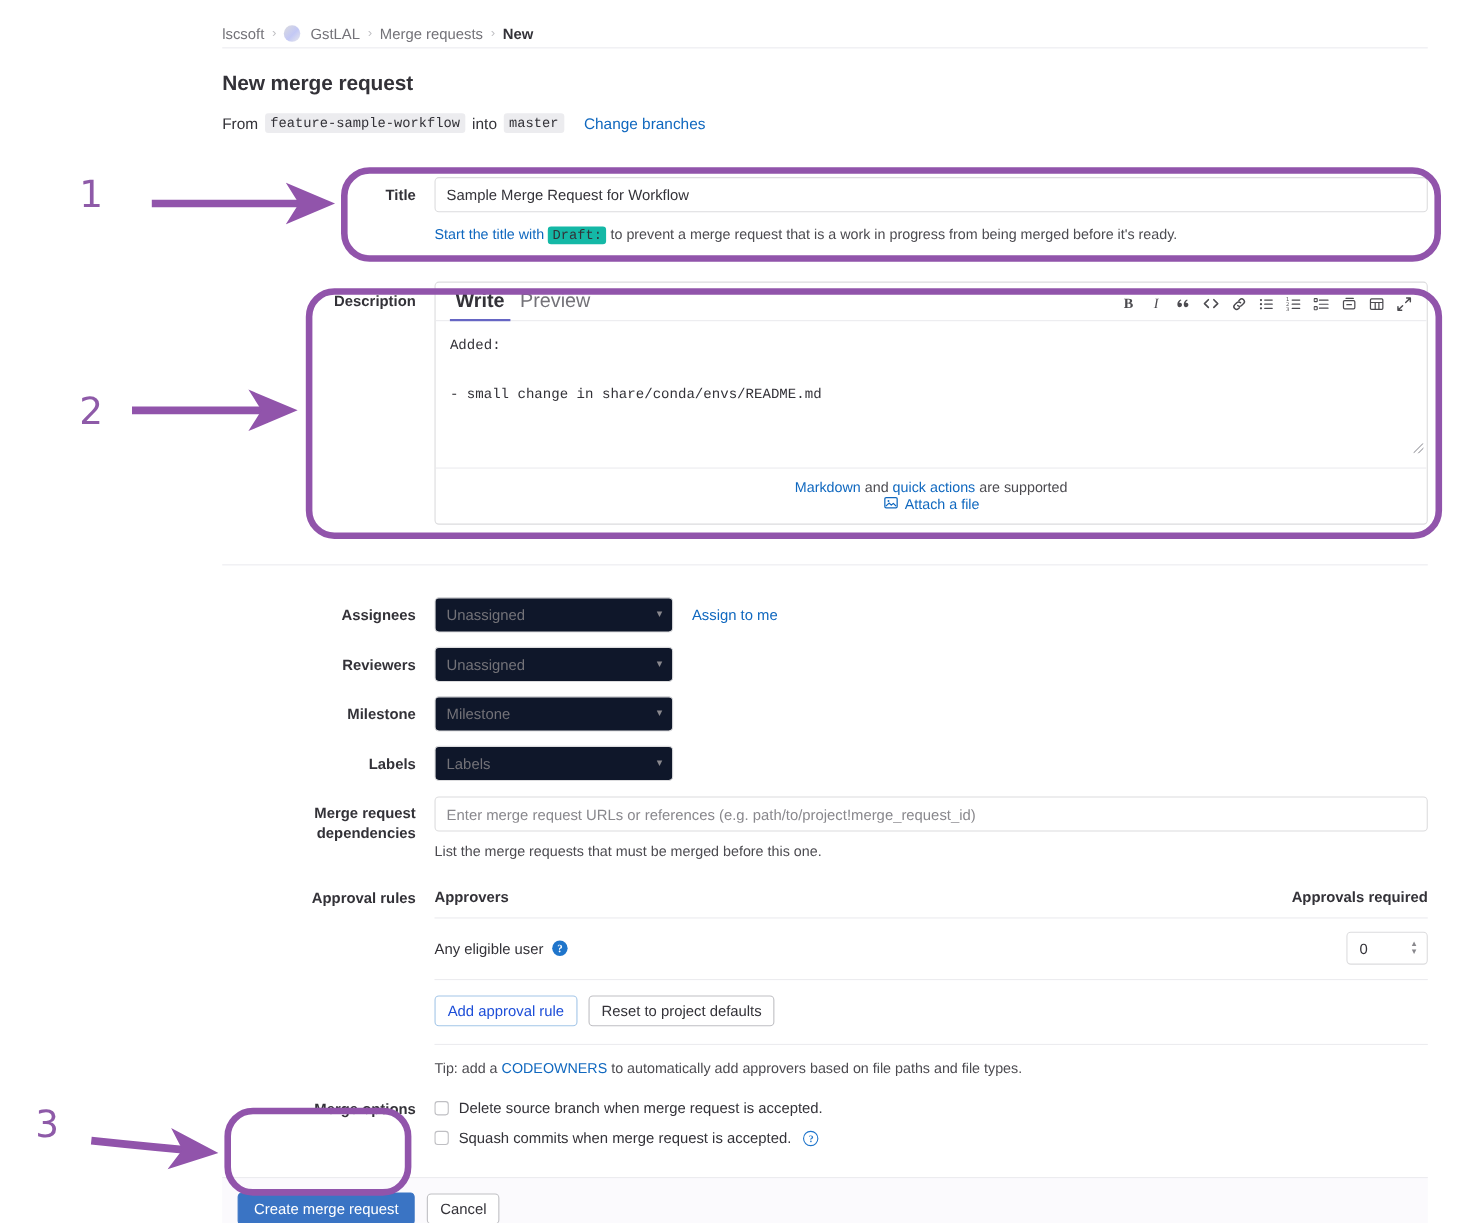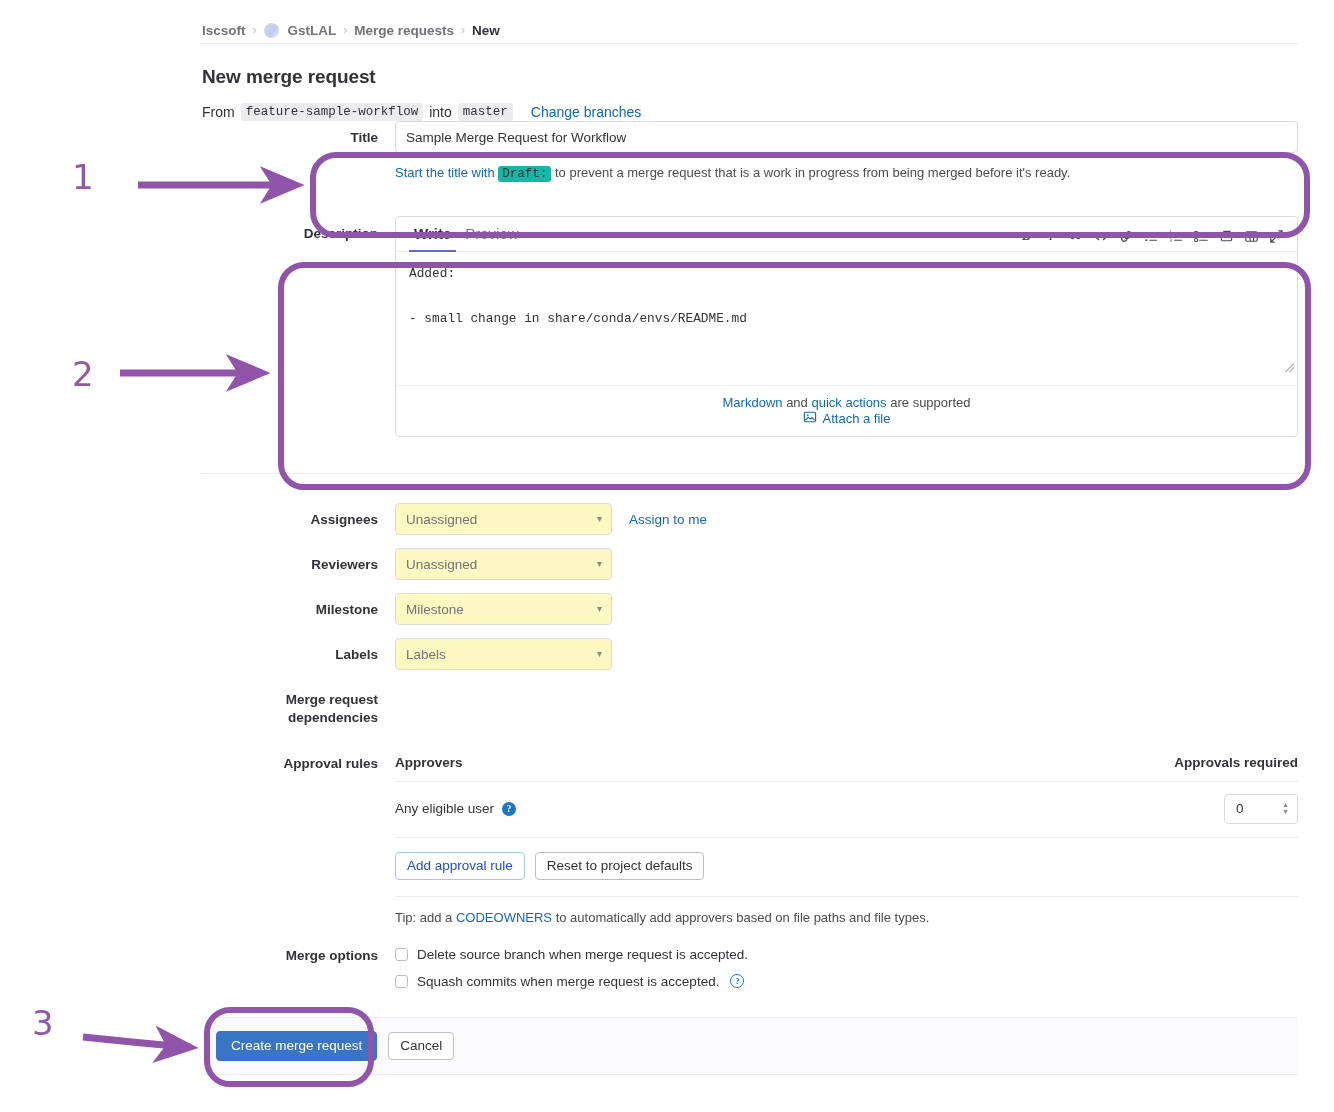--- a/index.html
+++ b/index.html
@@ -13,21 +13,21 @@
     overflow:hidden;
   }
   .page { position:absolute; left:202px; top:0; width:1096px; height:1112px; }
 
   
   .breadcrumb {
     display:flex; align-items:center; gap:7px;
     height:30px; padding-top:30px;
     font-size:13.5px; color:#737278;
   }
-  .bc-link { color:#737278; text-decoration:none;font-weight:bold; }
+  .bc-link { color:#737278; text-decoration:none; }
   .bc-sep { color:#bfbfc3; font-size:12px; }
   .bc-current { color:#333238; font-weight:bold; }
   .bc-avatar {
     width:15px; height:15px; border-radius:50%;
     background:linear-gradient(135deg,#dcdcde 0%,#c3c8f5 55%,#e9e9ec 100%);
     display:inline-block; margin-right:2px; flex:0 0 auto;
   }
   .bc-rule { border-bottom:1px solid #ececef; margin-top:13px; }
 
   
@@ -48,21 +48,21 @@
 
   
   .frow { display:flex; align-items:flex-start; }
   .flabel {
     width:193px; flex:0 0 193px; text-align:right; padding-right:17px;
     font-size:13.5px; font-weight:bold; color:#333238; line-height:1.35;
   }
   .fctl { flex:1 1 auto; min-width:0; }
 
   
-  .title-section { }
+  .title-section { margin-top:40px; }
   .text-input {
     width:100%; height:32px;
     border:1px solid #dcdcde; border-radius:4px;
     background:#fff; font-size:13.5px; color:#333238;
     padding:0 10px; font-family:"Liberation Sans", sans-serif;
     outline:none;
   }
   .text-input::placeholder { color:#89888d; }
   .hint { font-size:13px; color:#4c4b50; margin-top:11px; line-height:1.45; }
   .code-chip {
@@ -77,21 +77,21 @@
     border:1px solid #dcdcde; border-radius:4px; background:#fff;
     overflow:hidden;
   }
   .editor-head {
     display:flex; align-items:flex-end; justify-content:space-between;
     padding:0 13px; border-bottom:1px solid #ececef; height:35px;
   }
   .tabs { display:flex; gap:4px; height:100%; align-items:stretch; }
   .tab {
     display:flex; align-items:center; padding:0 5px;
-    font-size:15px; color:#737278; cursor:pointer;
+    font-size:18px; color:#737278; cursor:pointer;
     border-bottom:2px solid transparent; margin-bottom:-1px;
   }
   .tab.active { color:#333238; font-weight:bold; border-bottom-color:#6666c4; }
   .tools { display:flex; align-items:center; gap:9px; padding-bottom:7px; }
   .tool { width:16px; height:16px; color:#4c4b50; display:flex; align-items:center; justify-content:center; cursor:pointer; }
   .tool svg { display:block; }
   .tool b { font-size:13px; font-weight:bold; font-family:"Liberation Serif", serif; }
   .tool i { font-size:13px; font-family:"Liberation Serif", serif; }
   .editor-body {
     min-height:113px; padding:11px 13px 0 13px;
@@ -109,21 +109,21 @@
     padding:9px 13px; border-top:1px solid #ececef;
     font-size:13px; color:#4c4b50; margin-top:10px;flex-direction:column;
   }
   .attach { display:flex; align-items:center; gap:6px; color:#1068bf; cursor:pointer; }
 
   
   .mid-rule { margin-top:36px; border-bottom:1px solid #ececef; }
   .fields { padding-top:29px; }
   .select {
     width:217px; height:32px; border:1px solid #dcdcde; border-radius:4px;
-    background:#fef9c3; display:flex; align-items:center; justify-content:space-between;
+    background:#0f172a; display:flex; align-items:center; justify-content:space-between;
     padding:0 9px 0 10px; font-size:13.5px; color:#737278; cursor:pointer;
   }
   .chev { color:#89888d; font-size:10px; line-height:1; }
   .row-gap { margin-bottom:13px; }
   .assign-me { margin-left:17px; font-size:13.5px; color:#1068bf; cursor:pointer; white-space:nowrap; }
   .inline { display:flex; align-items:center; }
 
   .dep-input { width:100%; }
   .dep-hint { font-size:13px; color:#4c4b50; margin-top:10px; }
 
@@ -383,20 +383,24 @@
           <span class="chev">▾</span>
         </div>
       </div>
     </div>
 
     <div class="frow" style="margin-top:14px;">
       <div class="flabel" style="padding-top:7px;">
         <div>Merge request</div>
         <div>dependencies</div>
       </div>
+      <div class="fctl">
+        <input class="text-input dep-input" placeholder="Enter merge request URLs or references (e.g. path/to/project!merge_request_id)" style="">
+        <div class="dep-hint">List the merge requests that must be merged before this one.</div>
+      </div>
     </div>
 
     <div class="frow appr-section">
       <div class="flabel">Approval rules</div>
       <div class="fctl">
         <div class="appr-head">
           <span>Approvers</span>
           <span>Approvals required</span>
         </div>
         <div class="appr-row">

